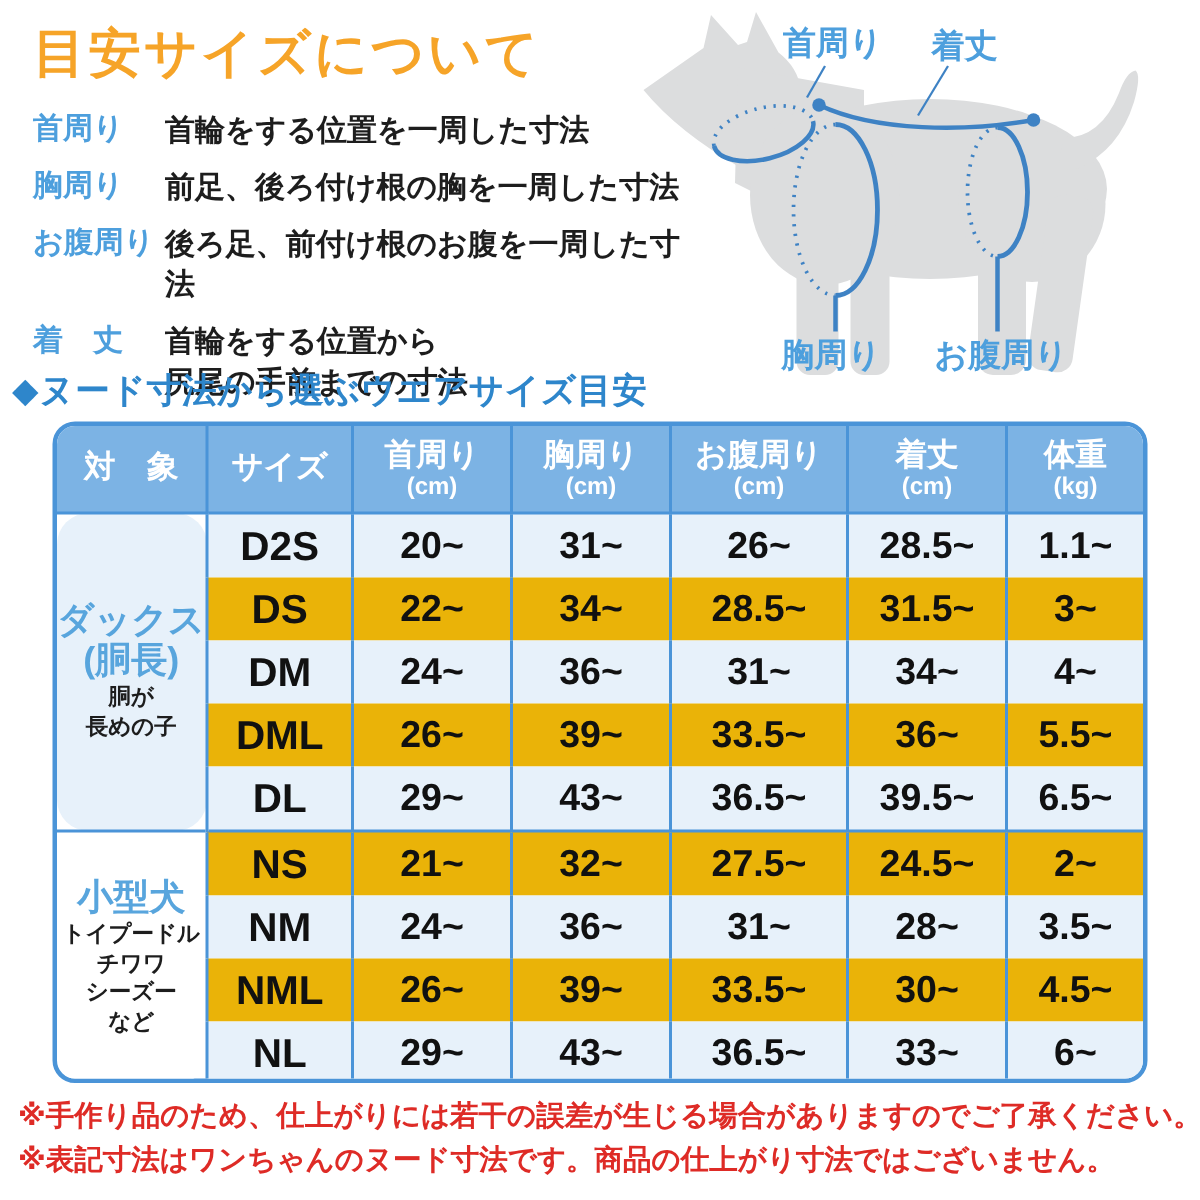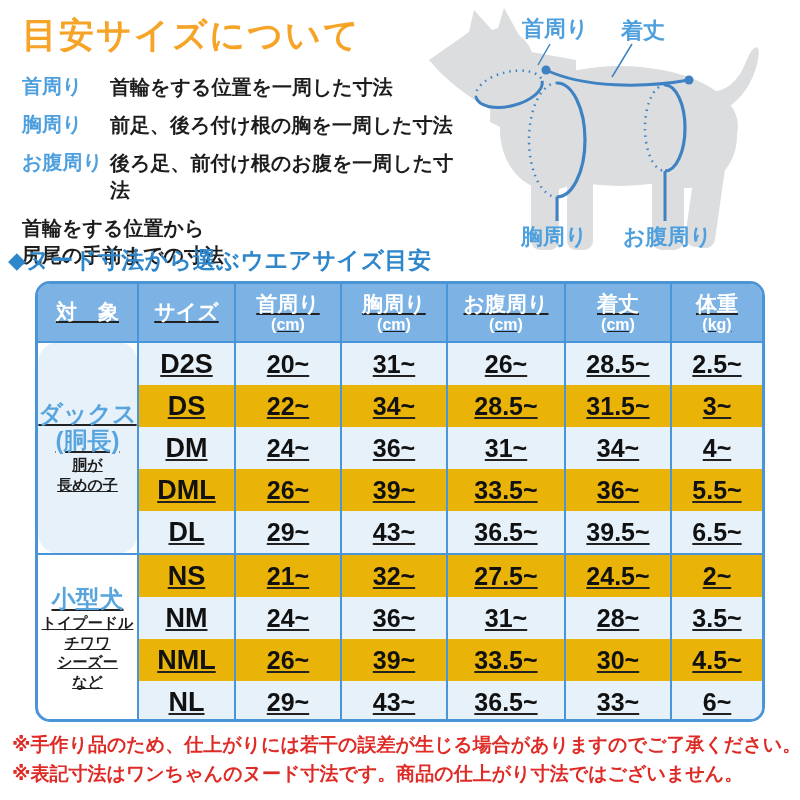--- a/index.html
+++ b/index.html
@@ -28,21 +28,21 @@
   .lbl-belly{left:199px;top:222px;}
   .section-title{
     position:absolute;left:8px;top:245px;
     font-size:23px;font-weight:bold;color:#2E86CB;letter-spacing:0.5px;
   }
   .table-wrap{
     position:absolute;left:35px;top:281px;width:730px;height:441px;
     border:3px solid #4A94D8;border-radius:15px;overflow:hidden;
     box-sizing:border-box;background:#fff;
   }
-  table{width:100%;height:100%;border-collapse:collapse;table-layout:fixed;text-decoration:underline;}
+  table{width:100%;height:100%;border-collapse:collapse;table-layout:fixed;}
   th{
     background:#7CB3E4;color:#ffffff;font-weight:bold;text-align:center;
     vertical-align:middle;height:57px;padding:0;
     border-right:2px solid #4A94D8;border-bottom:2px solid #4A94D8;
   }
   th:last-child,td:last-child{border-right:none;}
   .th-label{font-size:21px;line-height:1.15;}
   .th-unit{font-size:16px;line-height:1.1;}
   td{
     border-right:2px solid #4A94D8;text-align:center;vertical-align:middle;
@@ -74,20 +74,21 @@
     </div>
     <div class="def-row">
       <span class="def-term">胸周り</span>
       <span class="def-desc">前足、後ろ付け根の胸を一周した寸法</span>
     </div>
     <div class="def-row">
       <span class="def-term">お腹周り</span>
       <span class="def-desc">後ろ足、前付け根のお腹を一周した寸法</span>
     </div>
     <div class="def-row">
+      <span class="def-term">着　丈</span>
       <span class="def-desc"><span>首輪をする位置から</span><span class="line2">尻尾の手前までの寸法</span></span>
     </div>
   </div>
 
   <div class="dog-figure">
     <svg width="374" height="262" viewBox="0 0 374 262" aria-hidden="true">
 
       <g fill="#DCDDDE" stroke="none">
         <path d="M5,60 L45,32 L50,10 L68,30 L74,28 L80,8 L95,35 Q108,45 110,60 L113,92 L70,112 Q28,88 5,60 Z"></path>
         <path d="M68,45 L152,60 L152,165 L66,122 Z"></path>
@@ -176,21 +177,21 @@
             <div class="grp-name">ダックス</div>
             <div class="grp-name">(胴長)</div>
             <div class="grp-note">胴が</div>
             <div class="grp-note">長めの子</div>
           </td>
           <td class="size-cell">D2S</td>
           <td class="val-cell">20~</td>
           <td class="val-cell">31~</td>
           <td class="val-cell">26~</td>
           <td class="val-cell">28.5~</td>
-          <td class="val-cell">2.5~</td>
+          <td class="val-cell">1.1~</td>
         </tr>
         <tr>
           <td class="size-cell">DS</td>
           <td class="val-cell">22~</td>
           <td class="val-cell">34~</td>
           <td class="val-cell">28.5~</td>
           <td class="val-cell">31.5~</td>
           <td class="val-cell">3~</td>
         </tr>
         <tr class="alt">

